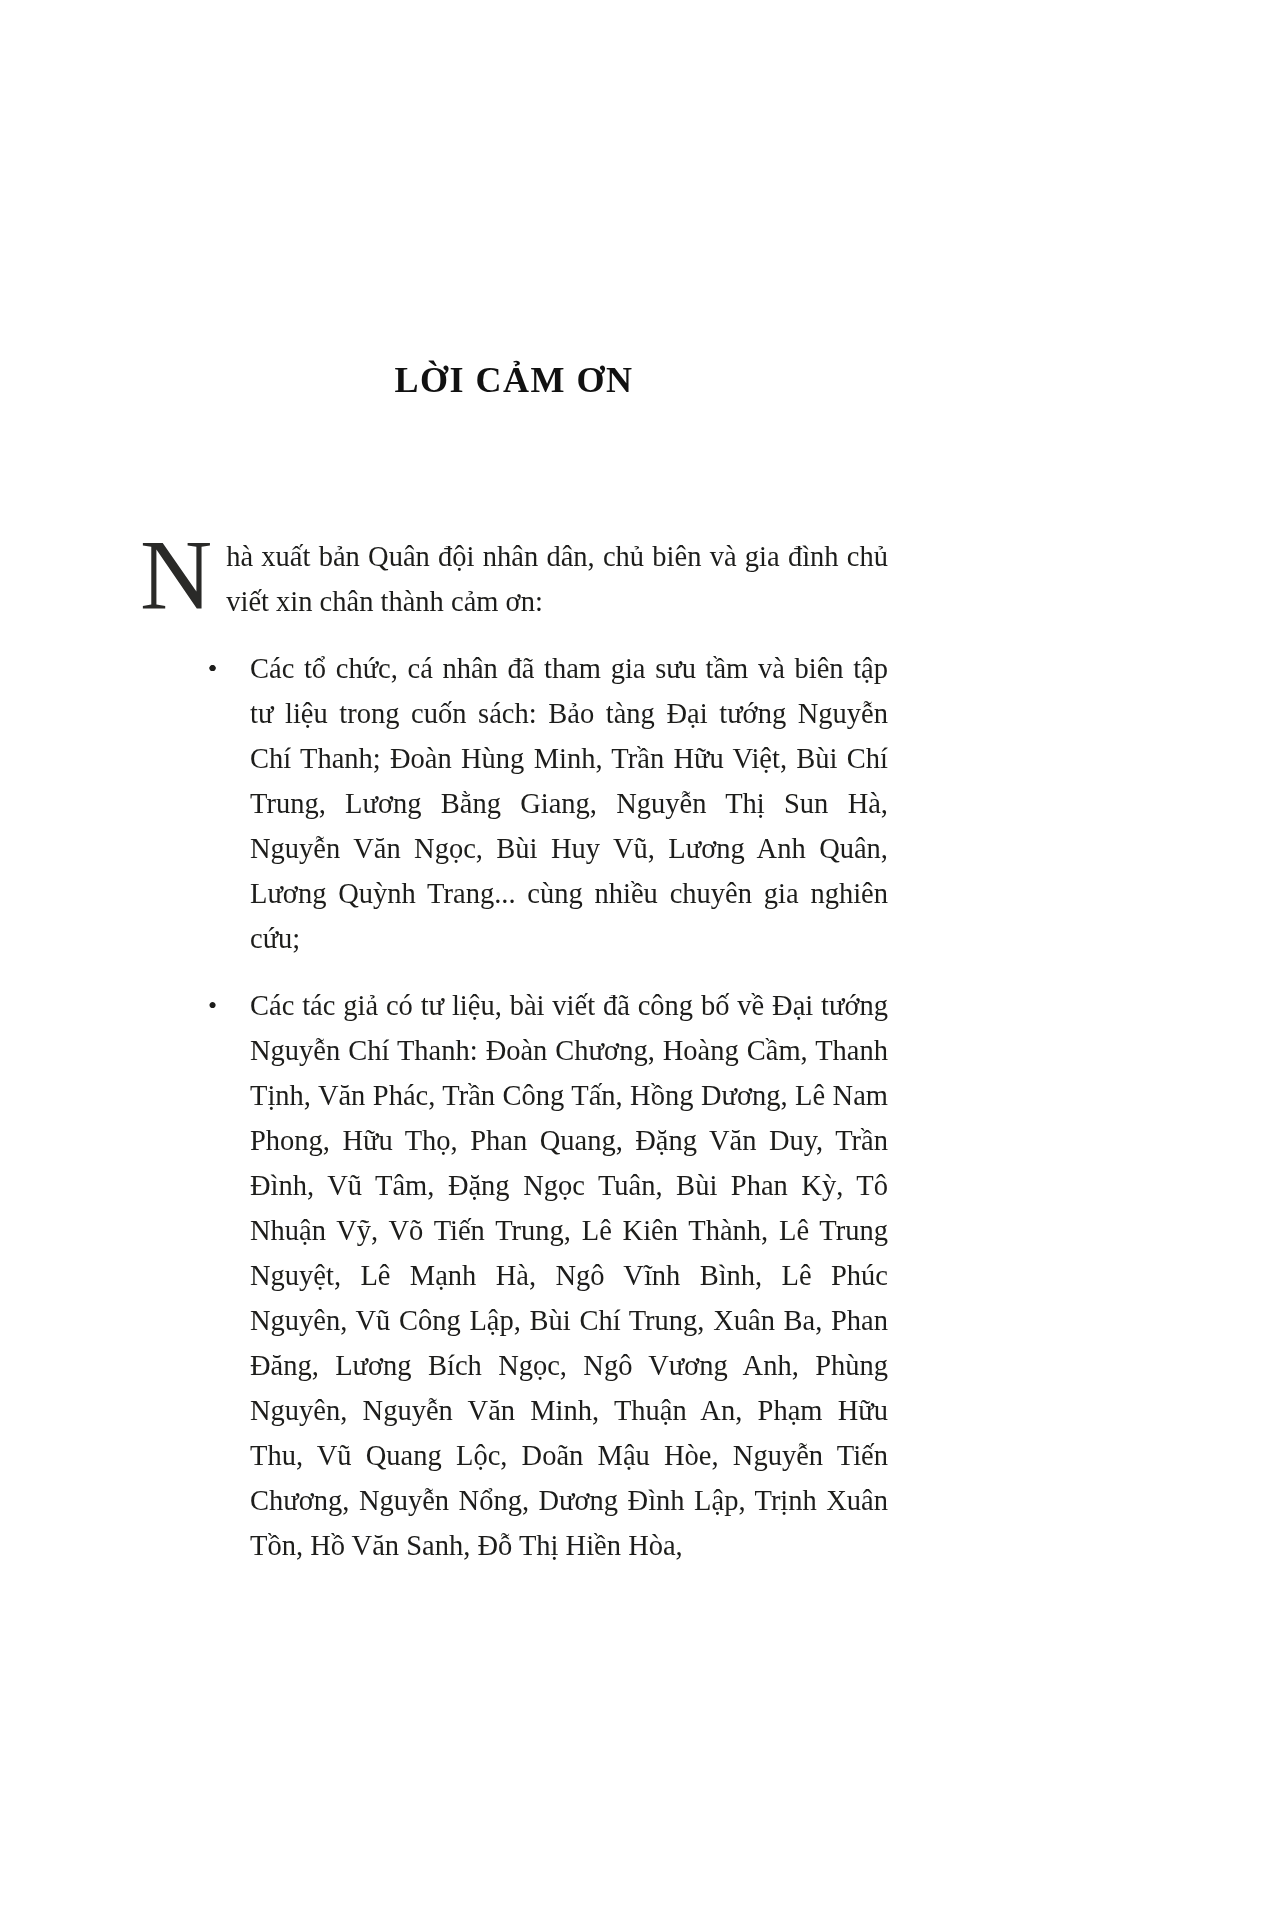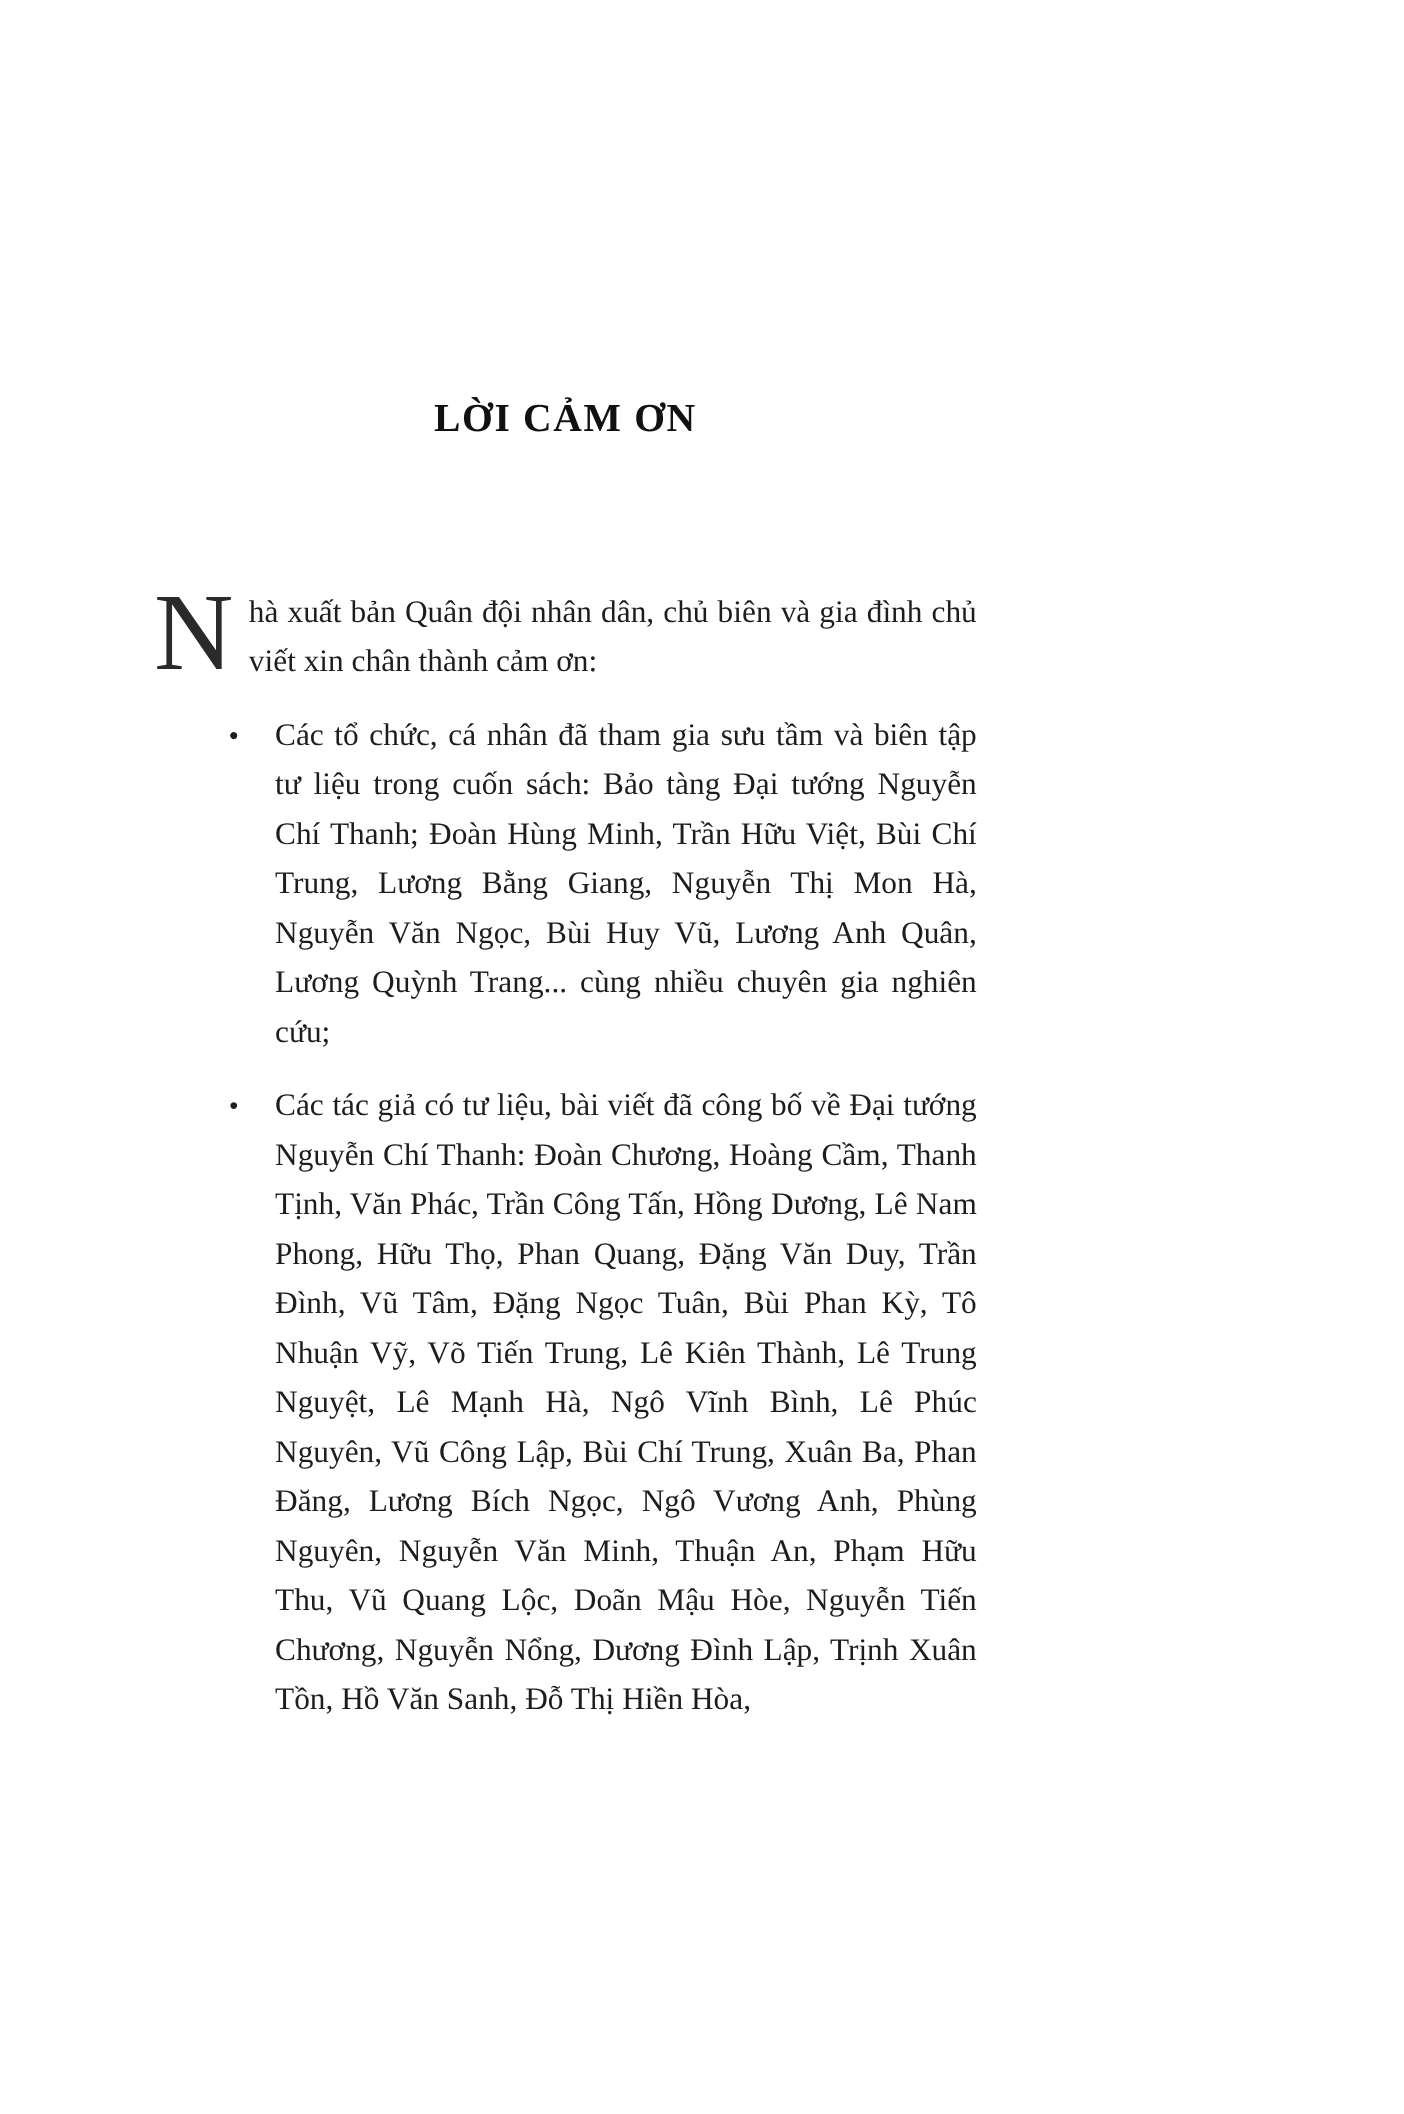--- a/index.html
+++ b/index.html
@@ -93,21 +93,21 @@
     <p class="intro">
       <span class="dropcap">N</span><span>hà xuất bản Quân đội nhân dân, chủ biên và gia đình chủ viết xin chân thành cảm ơn:</span>
     </p>
 
     <ul class="bullets">
       <li>
         <span class="marker">•</span>
       </li>
       <li>
         <span class="marker">•</span>
-        <span>Các tổ chức, cá nhân đã tham gia sưu tầm và biên tập tư liệu trong cuốn sách: Bảo tàng Đại tướng Nguyễn Chí Thanh; Đoàn Hùng Minh, Trần Hữu Việt, Bùi Chí Trung, Lương Bằng Giang, Nguyễn Thị Mon Hà, Nguyễn Văn Ngọc, Bùi Huy Vũ, Lương Anh Quân, Lương Quỳnh Trang... cùng nhiều chuyên gia nghiên cứu;</span>
+        <span>Các tổ chức, cá nhân đã tham gia sưu tầm và biên tập tư liệu trong cuốn sách: Bảo tàng Đại tướng Nguyễn Chí Thanh; Đoàn Hùng Minh, Trần Hữu Việt, Bùi Chí Trung, Lương Bằng Giang, Nguyễn Thị Sun Hà, Nguyễn Văn Ngọc, Bùi Huy Vũ, Lương Anh Quân, Lương Quỳnh Trang... cùng nhiều chuyên gia nghiên cứu;</span>
       </li>
       <li>
         <span class="marker">•</span>
         <span>Các tác giả có tư liệu, bài viết đã công bố về Đại tướng Nguyễn Chí Thanh: Đoàn Chương, Hoàng Cầm, Thanh Tịnh, Văn Phác, Trần Công Tấn, Hồng Dương, Lê Nam Phong, Hữu Thọ, Phan Quang, Đặng Văn Duy, Trần Đình, Vũ Tâm, Đặng Ngọc Tuân, Bùi Phan Kỳ, Tô Nhuận Vỹ, Võ Tiến Trung, Lê Kiên Thành, Lê Trung Nguyệt, Lê Mạnh Hà, Ngô Vĩnh Bình, Lê Phúc Nguyên, Vũ Công Lập, Bùi Chí Trung, Xuân Ba, Phan Đăng, Lương Bích Ngọc, Ngô Vương Anh, Phùng Nguyên, Nguyễn Văn Minh, Thuận An, Phạm Hữu Thu, Vũ Quang Lộc, Doãn Mậu Hòe, Nguyễn Tiến Chương, Nguyễn Nổng, Dương Đình Lập, Trịnh Xuân Tồn, Hồ Văn Sanh, Đỗ Thị Hiền Hòa,</span>
       </li>
     </ul>
 
   </div>
 
 </div>

